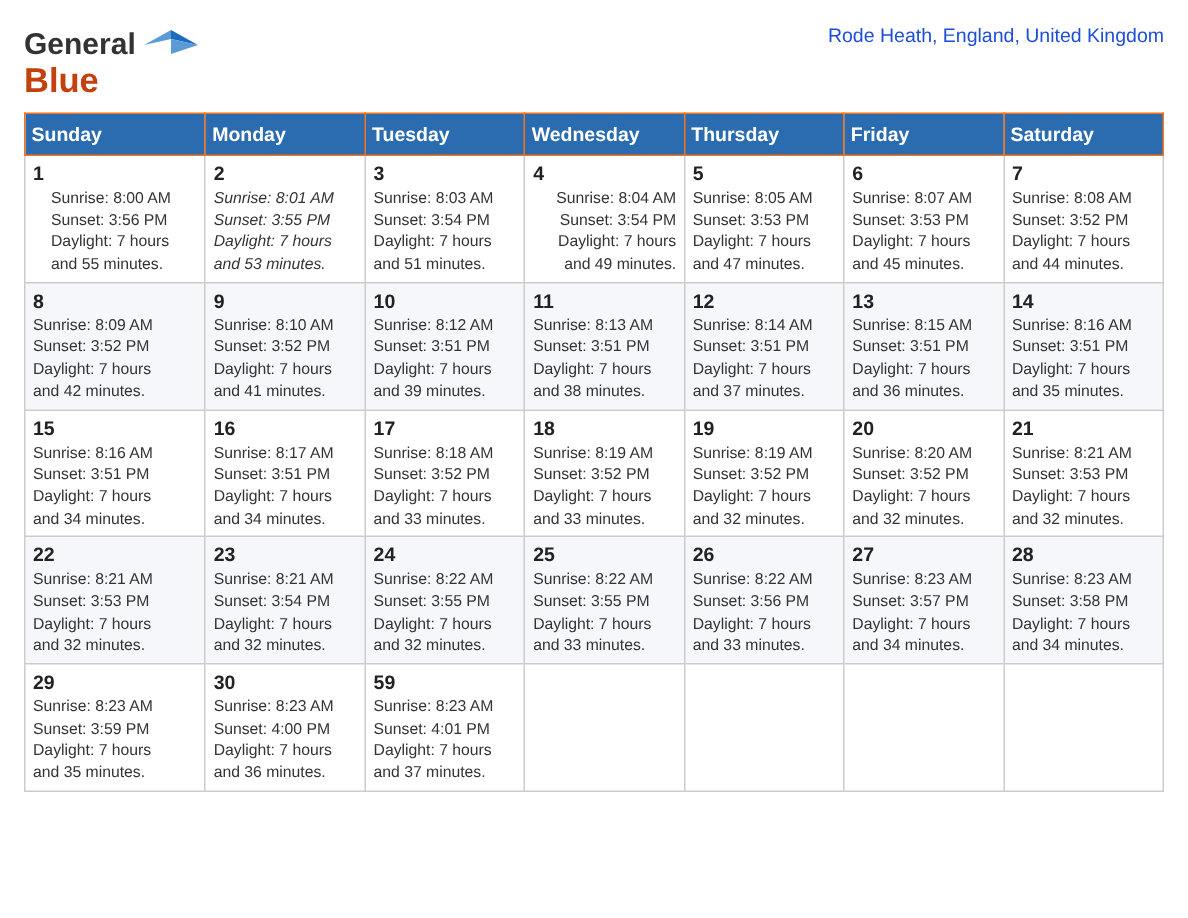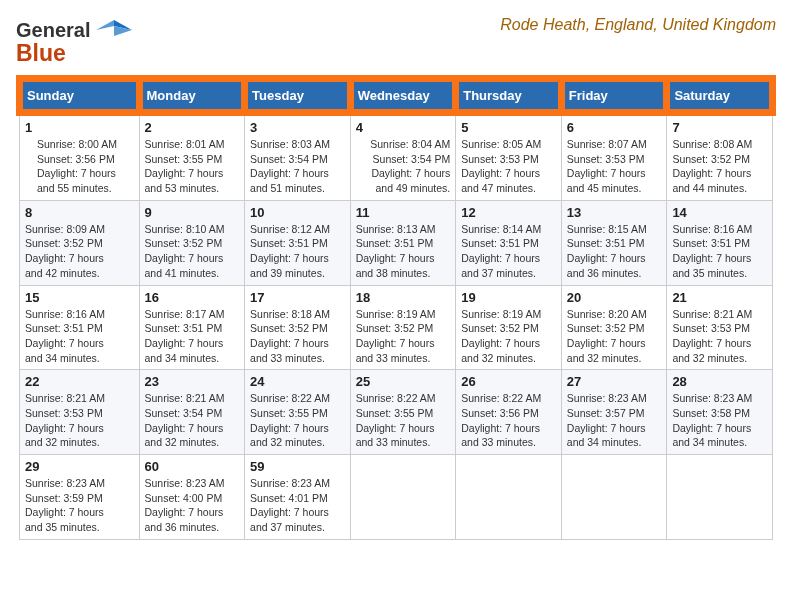--- a/index.html
+++ b/index.html
@@ -23,37 +23,36 @@
     }
     .title-block {
       text-align: right;
     }
     .main-title {
       font-size: 32px;
       font-weight: bold;
       color: #333;
     }
     .subtitle {
-      font-size: 16px;
-      color: #a16207;
-      font-style: italic;
+      font-size: 13px;
+      color: #1d4ed8;
     }
     .calendar {
       width: 100%;
       border-collapse: collapse;
       font-size: 11px;
     }
     .calendar thead tr th {
       background-color: #2b6cb0;
       color: #fff;
       padding: 6px 4px;
       text-align: left;
       font-size: 13px;
       font-weight: bold;
-      border: 7px solid #f97316;
+      border: 1px solid #f97316;
     }
     .calendar tbody tr td {
       border: 1px solid #ccc;
       padding: 4px 5px;
       vertical-align: top;
       height: 78px;
       background: #fff;
     }
     .calendar tbody tr:nth-child(even) td {
       background: #f5f7fa;
@@ -110,21 +109,21 @@
   <tr>
         <td>
           <span class="day-num">1</span>
           <div class="day-detail" style="white-space: pre-line; margin-left: 12px;">Sunrise: 8:00 AM
 Sunset: 3:56 PM
 Daylight: 7 hours
 and 55 minutes.</div>
         </td>
         <td>
           <span class="day-num">2</span>
-          <div class="day-detail" style="white-space: pre-line;">Sunrise: 8:01 AM
+          <div class="day-detail" style="white-space: pre-line; font-style: italic;">Sunrise: 8:01 AM
 Sunset: 3:55 PM
 Daylight: 7 hours
 and 53 minutes.</div>
         </td>
         <td>
           <span class="day-num">3</span>
           <div class="day-detail" style="white-space: pre-line;">Sunrise: 8:03 AM
 Sunset: 3:54 PM
 Daylight: 7 hours
 and 51 minutes.</div>
@@ -313,21 +312,21 @@
       </tr>
       <tr>
         <td>
           <span class="day-num">29</span>
           <div class="day-detail" style="white-space: pre-line;">Sunrise: 8:23 AM
 Sunset: 3:59 PM
 Daylight: 7 hours
 and 35 minutes.</div>
         </td>
         <td>
-          <span class="day-num">60</span>
+          <span class="day-num">30</span>
           <div class="day-detail" style="white-space: pre-line;">Sunrise: 8:23 AM
 Sunset: 4:00 PM
 Daylight: 7 hours
 and 36 minutes.</div>
         </td>
         <td>
           <span class="day-num">59</span>
           <div class="day-detail" style="white-space: pre-line;">Sunrise: 8:23 AM
 Sunset: 4:01 PM
 Daylight: 7 hours

